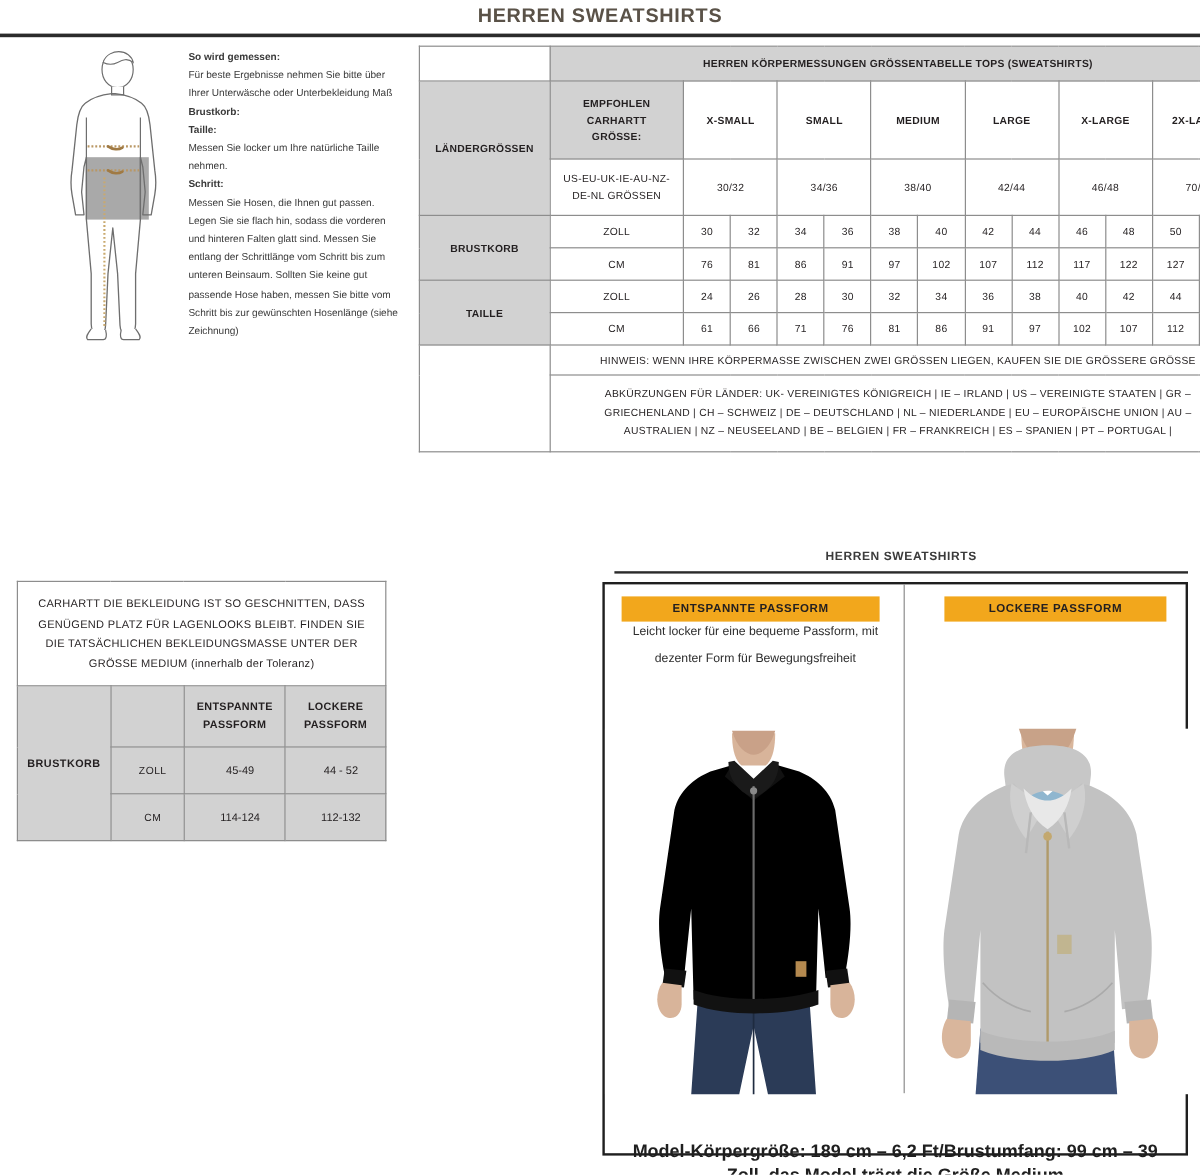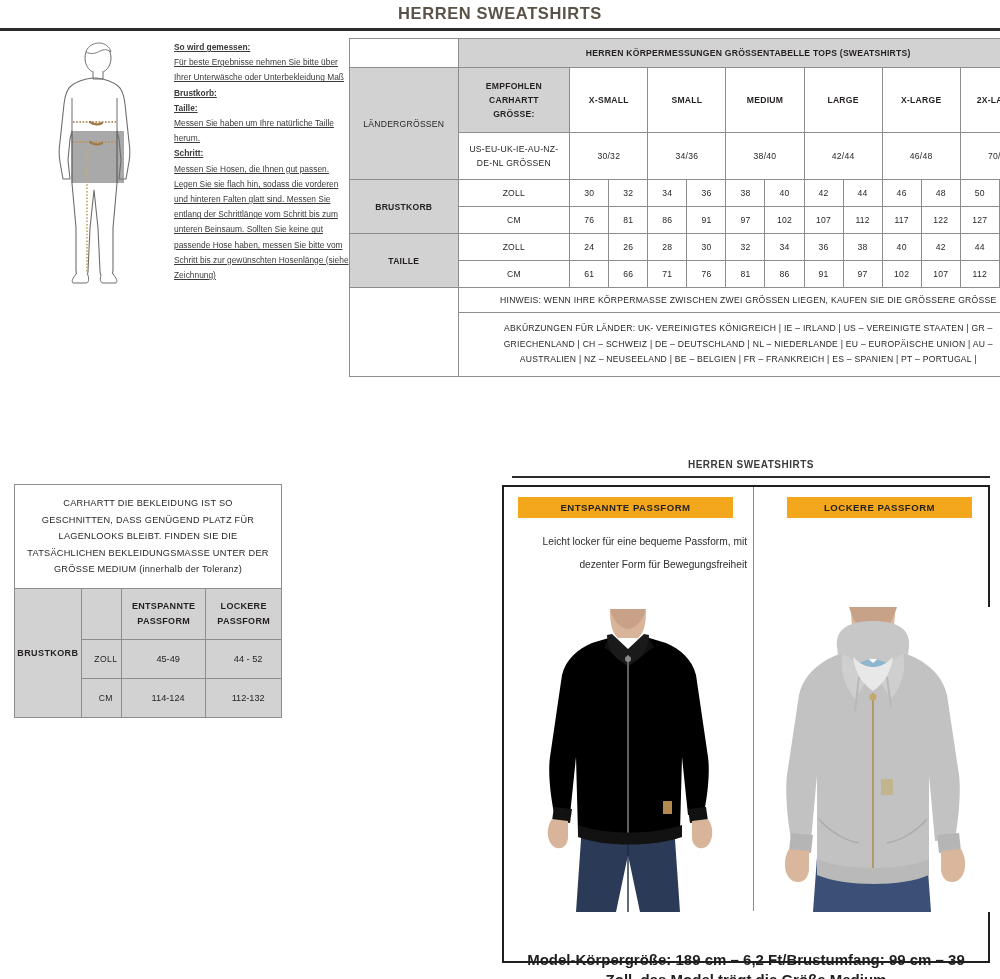--- a/index.html
+++ b/index.html
@@ -23,53 +23,53 @@
   .top-rule{
     position:absolute;left:0;top:28px;width:1000px;height:3px;
     background:#2b2b2b;
   }
 
   
   .figure{position:absolute;left:46px;top:38px;width:104px;height:250px;}
 
   
   .instructions{
-    position:absolute;left:174px;top:40px;width:180px;
-    font-size:8.4px;line-height:15.2px;color:#3a3a3a;text-decoration:underline;
+    position:absolute;left:157px;top:40px;width:180px;
+    font-size:8.4px;line-height:15.2px;color:#3a3a3a;
   }
   .instructions p{margin:0;}
 
   
   table{border-collapse:collapse;}
   .tbl td{
     border:1px solid #8d8d8d;
     text-align:center;vertical-align:middle;
     background:#ffffff;
     color:#231f20;
   }
   .g{background:#d2d2d2 !important;}
 
   
   .maintable{
     position:absolute;left:349px;top:38px;width:690px;
   }
   .maintable td{font-size:8.6px;letter-spacing:.25px;}
   .mt-title{font-size:9.3px;font-weight:bold;letter-spacing:.35px;}
   .mt-sizehdr{font-size:9px;font-weight:bold;letter-spacing:.4px;}
-  .mt-lands{font-size:9.2px;font-weight:normal;letter-spacing:.4px;margin-top:16px;}
+  .mt-lands{font-size:9.2px;font-weight:bold;letter-spacing:.4px;margin-top:16px;}
   .mt-rec{font-size:8.8px;font-weight:bold;line-height:14px;letter-spacing:.3px;}
   .mt-ctry{font-size:8.4px;line-height:14px;letter-spacing:.2px;}
   .mt-rowlbl{font-size:9.2px;font-weight:bold;letter-spacing:.4px;}
   .mt-unit{font-size:8.4px;letter-spacing:.5px;}
   .mt-val{font-size:8.6px;}
   .mt-note{font-size:8.3px;letter-spacing:.2px;padding:7px 10px;}
   .mt-abbr{font-size:8.3px;line-height:15.5px;letter-spacing:.2px;padding:8px 22px;}
 
   
-  .lowleft{position:absolute;left:14px;top:484px;width:268px;}
+  .lowleft{position:absolute;left:14px;top:484px;width:308px;}
   .ll-intro{
     font-size:9.2px;line-height:16.5px;letter-spacing:.25px;
     padding:10px 12px;text-align:center;font-weight:normal;
   }
   .ll-hdr{font-size:9px;font-weight:bold;line-height:15px;letter-spacing:.3px;}
   .ll-lbl{font-size:9px;font-weight:bold;letter-spacing:.4px;}
   .ll-unit{font-size:8.6px;letter-spacing:.4px;}
   .ll-val{font-size:9.2px;}
   .lowleft td{border:1px solid #8d8d8d;vertical-align:middle;}
   .ll-left{text-align:left;padding-left:10px;}
@@ -92,22 +92,22 @@
   .fitcol.left{left:0;width:251px;}
   .fitcol.right{left:251px;width:235px;}
   .fit-badge{
     position:absolute;top:10px;height:21px;line-height:21px;
     background:#f2a71c;color:#231f20;text-align:center;
     font-size:9.6px;font-weight:bold;letter-spacing:.5px;
   }
   .fitcol.left  .fit-badge{left:14px;right:22px;}
   .fitcol.right .fit-badge{left:32px;right:18px;}
   .fit-desc{
-    position:absolute;top:43px;left:8px;right:8px;
-    text-align:right;font-size:10.2px;line-height:23px;color:#2d2d2d;
+    position:absolute;top:28px;left:8px;right:8px;
+    text-align:center;font-size:10.2px;line-height:23px;color:#2d2d2d;
   }
   .fit-photo{position:absolute;left:0;right:0;top:120px;height:305px;}
   .lr-caption{
     position:absolute;left:510px;top:918px;width:472px;
     text-align:center;font-size:15px;font-weight:bold;line-height:20px;
     color:#1f1f1f;
     margin-top:32px;
   }
 </style>
 </head>
@@ -151,21 +151,21 @@
 
       <line x1="41" y1="110" x2="41" y2="234" stroke="#c9a96e" stroke-width="1.8" stroke-dasharray="1.5 1.8"></line>
     </svg>
   </div>
 
   <div class="instructions">
     <p style="font-weight:bold;">So wird gemessen:</p>
     <p>Für beste Ergebnisse nehmen Sie bitte über Ihrer Unterwäsche oder Unterbekleidung Maß</p>
     <p style="font-weight:bold;">Brustkorb:</p>
     <p style="font-weight:bold;">Taille:</p>
-    <p>Messen Sie haben um Ihre natürliche Taille herum.</p>
+    <p>Messen Sie locker um Ihre natürliche Taille nehmen.</p>
     <p style="font-weight:bold;">Schritt:</p>
     <p>Messen Sie Hosen, die Ihnen gut passen. Legen Sie sie flach hin, sodass die vorderen und hinteren Falten glatt sind. Messen Sie entlang der Schrittlänge vom Schritt bis zum unteren Beinsaum. Sollten Sie keine gut passende Hose haben, messen Sie bitte vom Schritt bis zur gewünschten Hosenlänge (siehe Zeichnung)</p>
   </div>
 
   <table class="tbl maintable">
     <colgroup>
       <col style="width:100px">
         <col style="width:103px">
       <col style="width:36px">
         <col style="width:36px">

